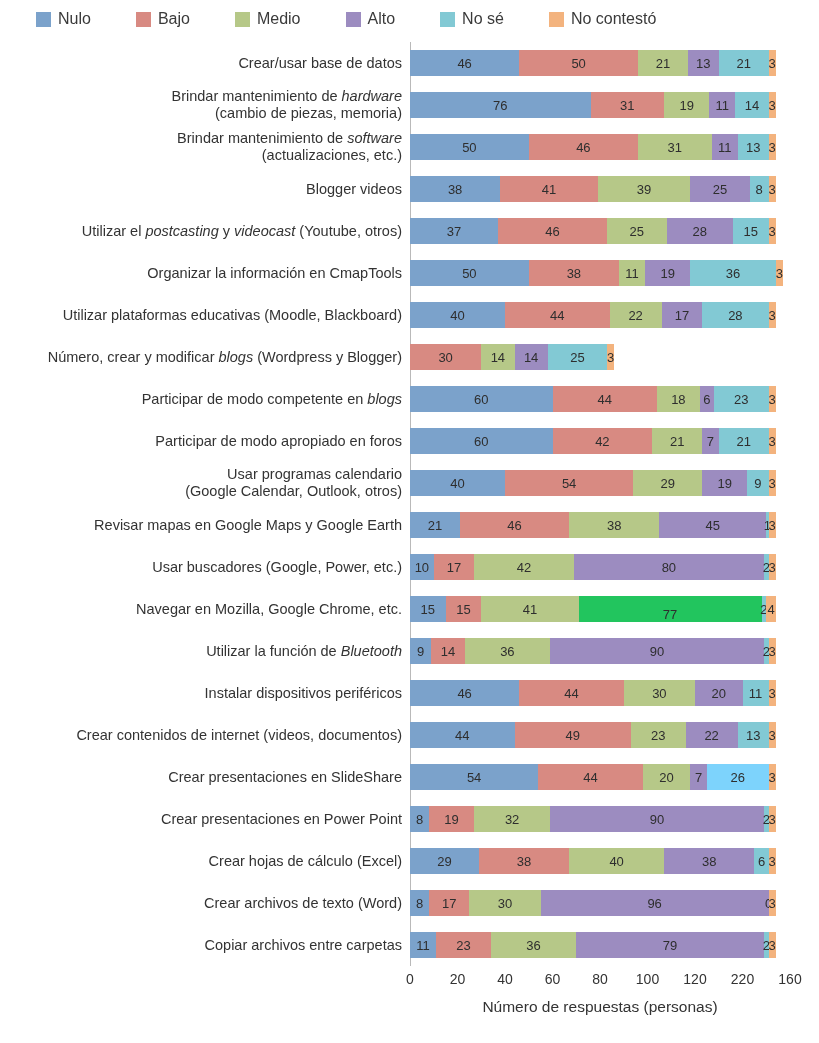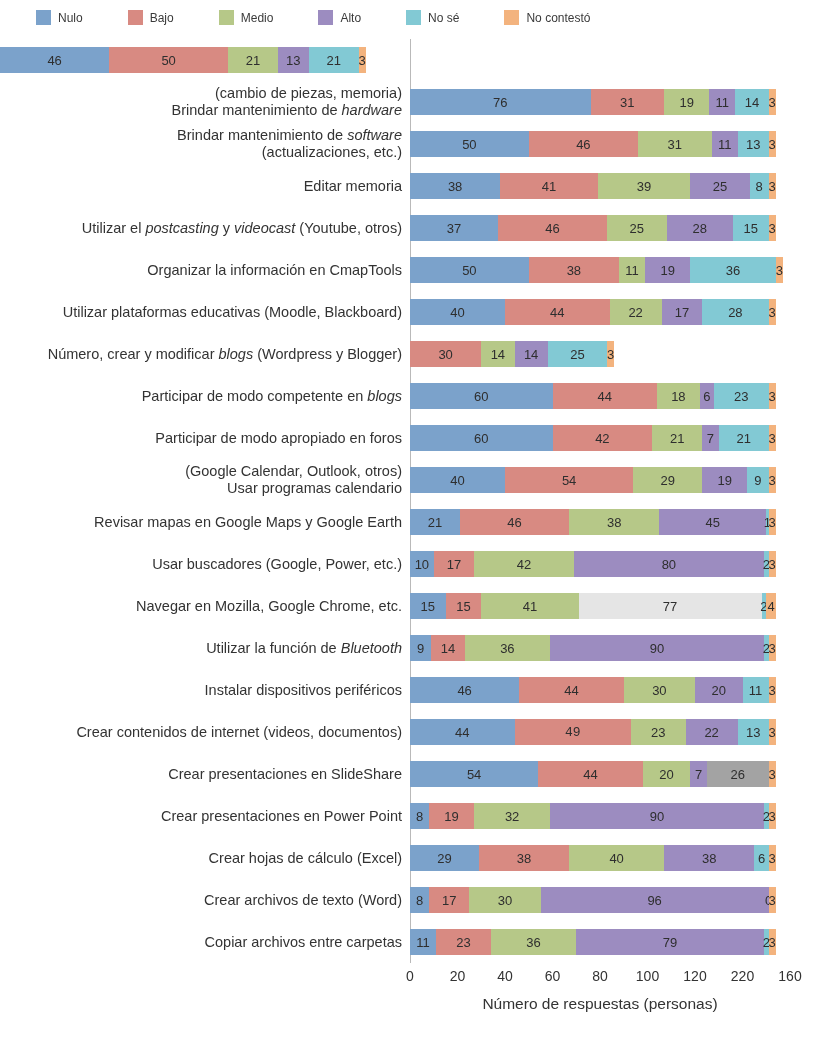--- a/index.html
+++ b/index.html
@@ -7,21 +7,21 @@
     width:819px;height:1043px;
     background:#ffffff;
     font-family:"Liberation Sans",sans-serif;
     color:#3a3a3a;
     overflow:hidden;
   }
   .legend{
     display:flex;align-items:center;
     gap:45px;
     padding:10px 16px 0 36px;
-    font-size:12px;
+    font-size:16px;
   }
   .legend-item{display:flex;align-items:center;gap:7px;}
   .legend-swatch{width:15px;height:15px;flex:none;}
   .chart{position:relative;margin-top:14px;}
   .chart-rows{position:relative;}
   .chart-rows .axis-line{
     position:absolute;left:410px;top:0;bottom:0;
     width:1px;background:#b9b9b9;
   }
   .chart-row{display:flex;align-items:center;height:42px;}
@@ -95,20 +95,23 @@
     <div class="legend-item">
       <div class="legend-swatch" style="background: rgb(243, 179, 126);"></div>
       <span>No contestó</span>
     </div>
   </div>
 
 <div class="chart">
   <div class="chart-rows">
     <div class="axis-line"></div>
   <div class="chart-row">
+        <div class="row-label">
+          <div><span>Crear/usar base de datos</span></div>
+        </div>
         <div class="bar-track">
           <div class="bar-seg" style="width: 28.75%; background: rgb(123, 162, 203);">
             <span class="seg-value">46</span>
           </div>
           <div class="bar-seg" style="width: 31.25%; background: rgb(216, 138, 130);">
             <span class="seg-value">50</span>
           </div>
           <div class="bar-seg" style="width: 13.125%; background: rgb(182, 200, 136);">
             <span class="seg-value">21</span>
           </div>
@@ -118,22 +121,22 @@
           <div class="bar-seg" style="width: 13.125%; background: rgb(130, 201, 212);">
             <span class="seg-value">21</span>
           </div>
           <div class="bar-seg" style="width: 1.875%; background: rgb(243, 179, 126);">
             <span class="seg-value">3</span>
           </div>
         </div>
       </div>
       <div class="chart-row">
         <div class="row-label">
+          <div><span>Brindar mantenimiento de </span><i>hardware</i></div>
           <div><span>(cambio de piezas, memoria)</span></div>
-          <div><span>Brindar mantenimiento de </span><i>hardware</i></div>
         </div>
         <div class="bar-track">
           <div class="bar-seg" style="width: 47.5%; background: rgb(123, 162, 203);">
             <span class="seg-value">76</span>
           </div>
           <div class="bar-seg" style="width: 19.375%; background: rgb(216, 138, 130);">
             <span class="seg-value">31</span>
           </div>
           <div class="bar-seg" style="width: 11.875%; background: rgb(182, 200, 136);">
             <span class="seg-value">19</span>
@@ -170,21 +173,21 @@
           <div class="bar-seg" style="width: 8.125%; background: rgb(130, 201, 212);">
             <span class="seg-value">13</span>
           </div>
           <div class="bar-seg" style="width: 1.875%; background: rgb(243, 179, 126);">
             <span class="seg-value">3</span>
           </div>
         </div>
       </div>
       <div class="chart-row">
         <div class="row-label">
-          <div><span>Editar memoria</span></div>
+          <div><span>Blogger videos</span></div>
         </div>
         <div class="bar-track">
           <div class="bar-seg" style="width: 23.75%; background: rgb(123, 162, 203);">
             <span class="seg-value">38</span>
           </div>
           <div class="bar-seg" style="width: 25.625%; background: rgb(216, 138, 130);">
             <span class="seg-value">41</span>
           </div>
           <div class="bar-seg" style="width: 24.375%; background: rgb(182, 200, 136);">
             <span class="seg-value">39</span>
@@ -342,22 +345,22 @@
           <div class="bar-seg" style="width: 13.125%; background: rgb(130, 201, 212);">
             <span class="seg-value">21</span>
           </div>
           <div class="bar-seg" style="width: 1.875%; background: rgb(243, 179, 126);">
             <span class="seg-value">3</span>
           </div>
         </div>
       </div>
       <div class="chart-row">
         <div class="row-label">
+          <div><span>Usar programas calendario</span></div>
           <div><span>(Google Calendar, Outlook, otros)</span></div>
-          <div><span>Usar programas calendario</span></div>
         </div>
         <div class="bar-track">
           <div class="bar-seg" style="width: 25%; background: rgb(123, 162, 203);">
             <span class="seg-value">40</span>
           </div>
           <div class="bar-seg" style="width: 33.75%; background: rgb(216, 138, 130);">
             <span class="seg-value">54</span>
           </div>
           <div class="bar-seg" style="width: 18.125%; background: rgb(182, 200, 136);">
             <span class="seg-value">29</span>
@@ -430,21 +433,21 @@
         <div class="bar-track">
           <div class="bar-seg" style="width: 9.375%; background: rgb(123, 162, 203);">
             <span class="seg-value">15</span>
           </div>
           <div class="bar-seg" style="width: 9.375%; background: rgb(216, 138, 130);">
             <span class="seg-value">15</span>
           </div>
           <div class="bar-seg" style="width: 25.625%; background: rgb(182, 200, 136);">
             <span class="seg-value">41</span>
           </div>
-          <div class="bar-seg" style="width: 48.125%; background: #e5e5e5;">
+          <div class="bar-seg" style="width: 48.125%; background: #22c55e; align-items: flex-end;">
             <span class="seg-value">77</span>
           </div>
           <div class="bar-seg" style="width: 1.25%; background: rgb(130, 201, 212);">
             <span class="seg-value">2</span>
           </div>
           <div class="bar-seg" style="width: 2.5%; background: rgb(243, 179, 126);">
             <span class="seg-value">4</span>
           </div>
         </div>
       </div>
@@ -499,21 +502,21 @@
         </div>
       </div>
       <div class="chart-row">
         <div class="row-label">
           <div><span>Crear contenidos de internet (videos, documentos)</span></div>
         </div>
         <div class="bar-track">
           <div class="bar-seg" style="width: 27.5%; background: rgb(123, 162, 203);">
             <span class="seg-value">44</span>
           </div>
-          <div class="bar-seg" style="width: 30.625%; background: rgb(216, 138, 130); font-family: Liberation Mono, monospace;">
+          <div class="bar-seg" style="width: 30.625%; background: rgb(216, 138, 130);">
             <span class="seg-value">49</span>
           </div>
           <div class="bar-seg" style="width: 14.375%; background: rgb(182, 200, 136);">
             <span class="seg-value">23</span>
           </div>
           <div class="bar-seg" style="width: 13.75%; background: rgb(156, 140, 192);">
             <span class="seg-value">22</span>
           </div>
           <div class="bar-seg" style="width: 8.125%; background: rgb(130, 201, 212);">
             <span class="seg-value">13</span>
@@ -533,21 +536,21 @@
           </div>
           <div class="bar-seg" style="width: 27.5%; background: rgb(216, 138, 130);">
             <span class="seg-value">44</span>
           </div>
           <div class="bar-seg" style="width: 12.5%; background: rgb(182, 200, 136);">
             <span class="seg-value">20</span>
           </div>
           <div class="bar-seg" style="width: 4.375%; background: rgb(156, 140, 192);">
             <span class="seg-value">7</span>
           </div>
-          <div class="bar-seg" style="width: 16.25%; background: #a3a3a3;">
+          <div class="bar-seg" style="width: 16.25%; background: #7dd3fc;">
             <span class="seg-value">26</span>
           </div>
           <div class="bar-seg" style="width: 1.875%; background: rgb(243, 179, 126);">
             <span class="seg-value">3</span>
           </div>
         </div>
       </div>
       <div class="chart-row">
         <div class="row-label">
           <div><span>Crear presentaciones en Power Point</span></div>

